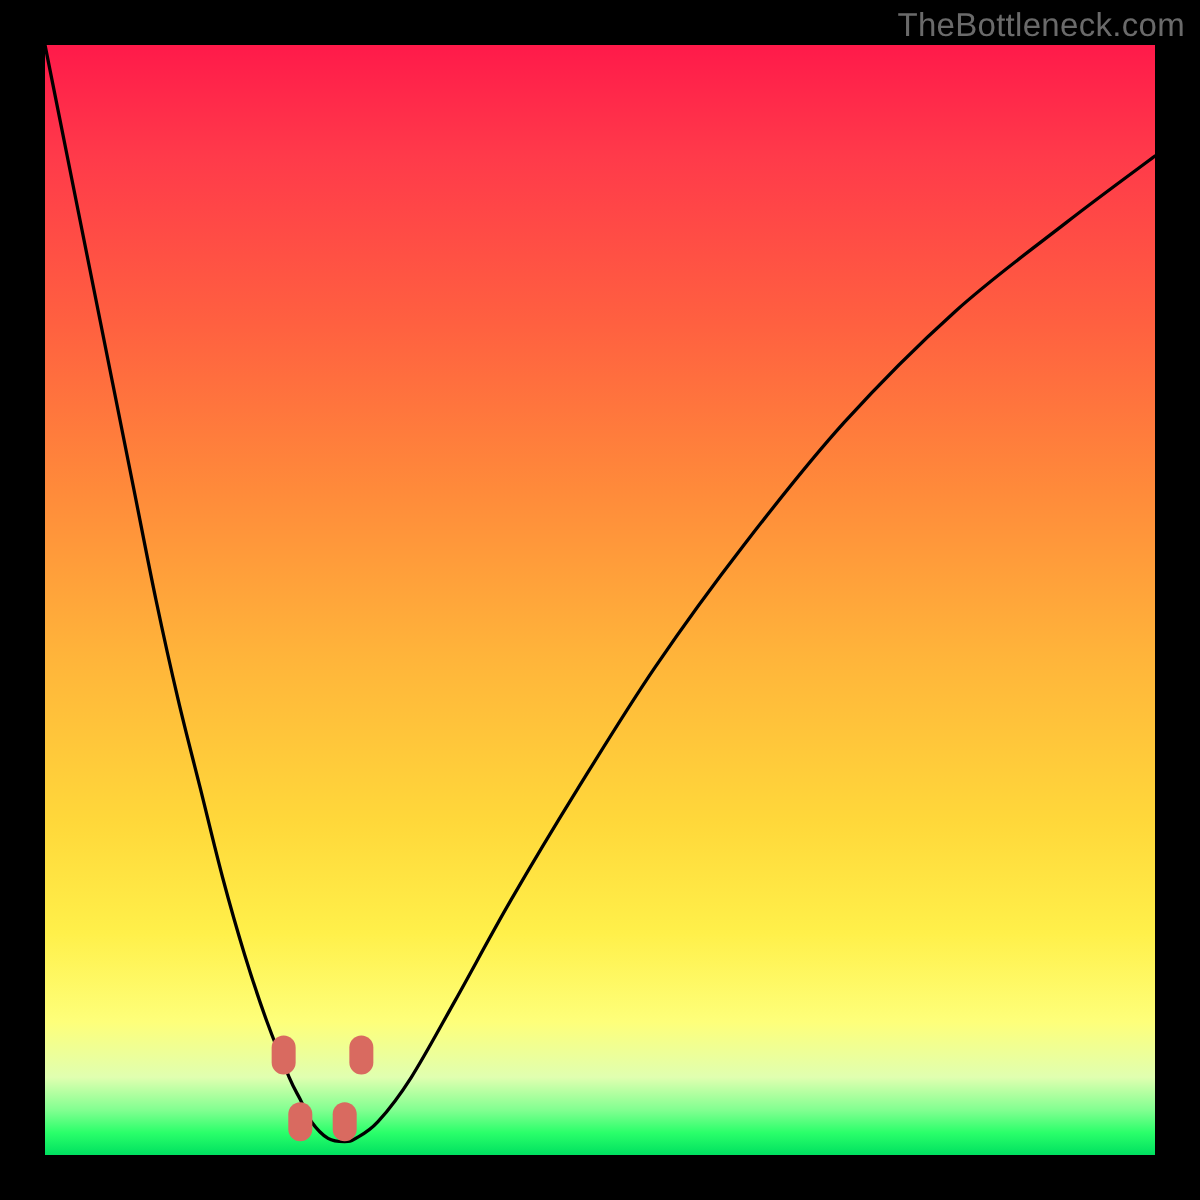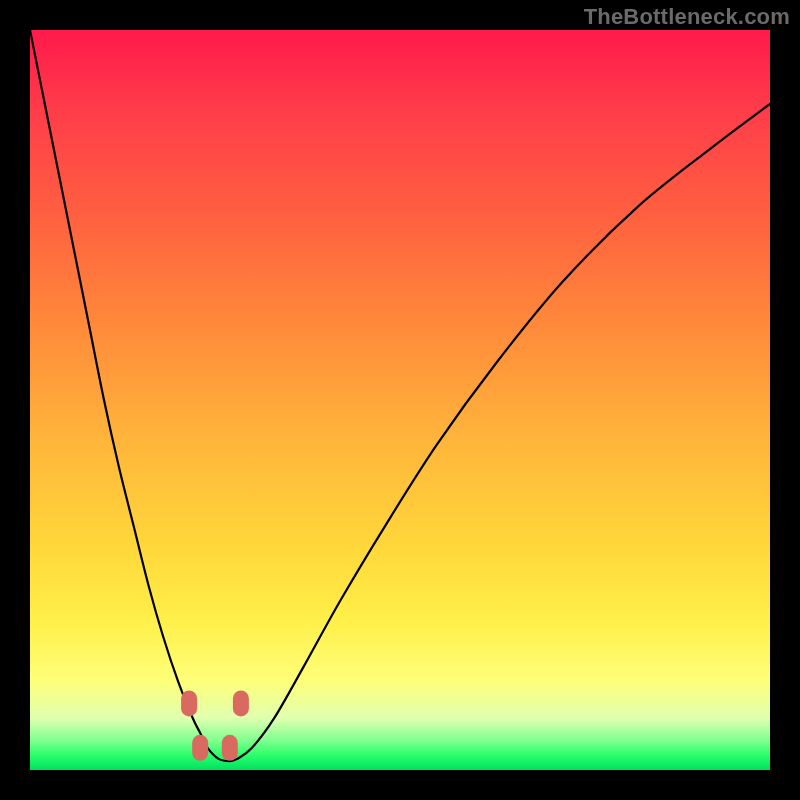--- a/index.html
+++ b/index.html
@@ -45,21 +45,21 @@
       #2aff6a 98%,
       #00e060 100%
     );
   }
   .watermark {
     position: absolute;
     top: 4px;
     right: 10px;
     color: #6a6a6a;
     font-size: 22px;
-    font-weight: 700;
+    font-weight: 400;
     letter-spacing: 0.2px;
     z-index: 10;
   }
   svg.curve {
     position: absolute;
     inset: 0;
     width: 740px;
     height: 740px;
     z-index: 5;
   }

